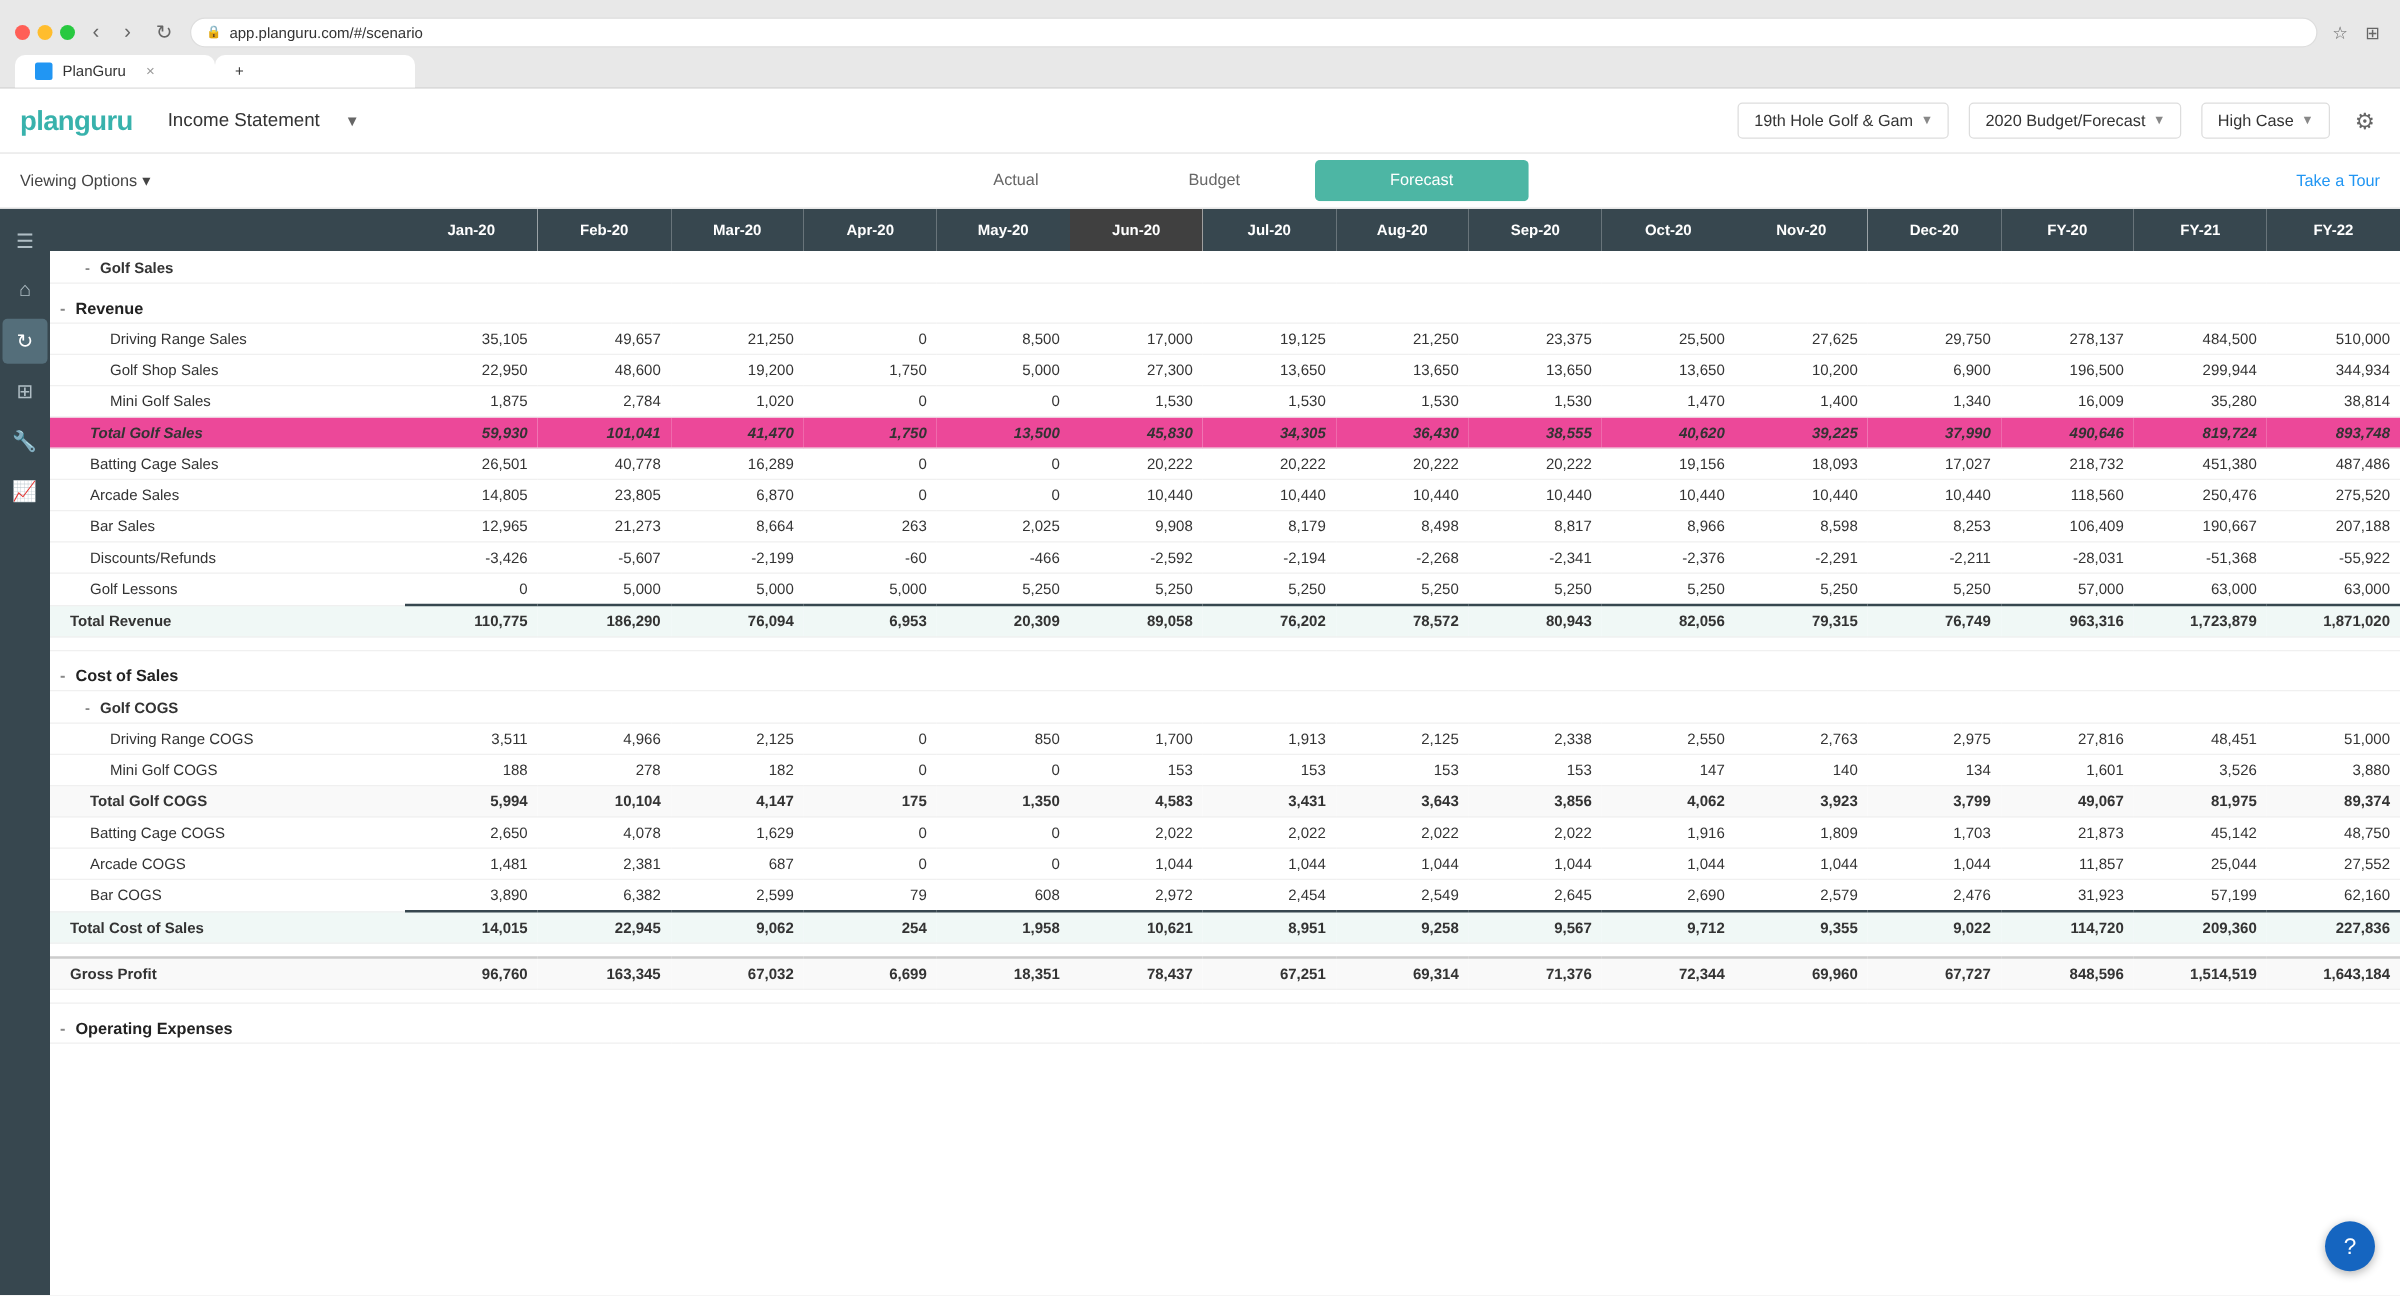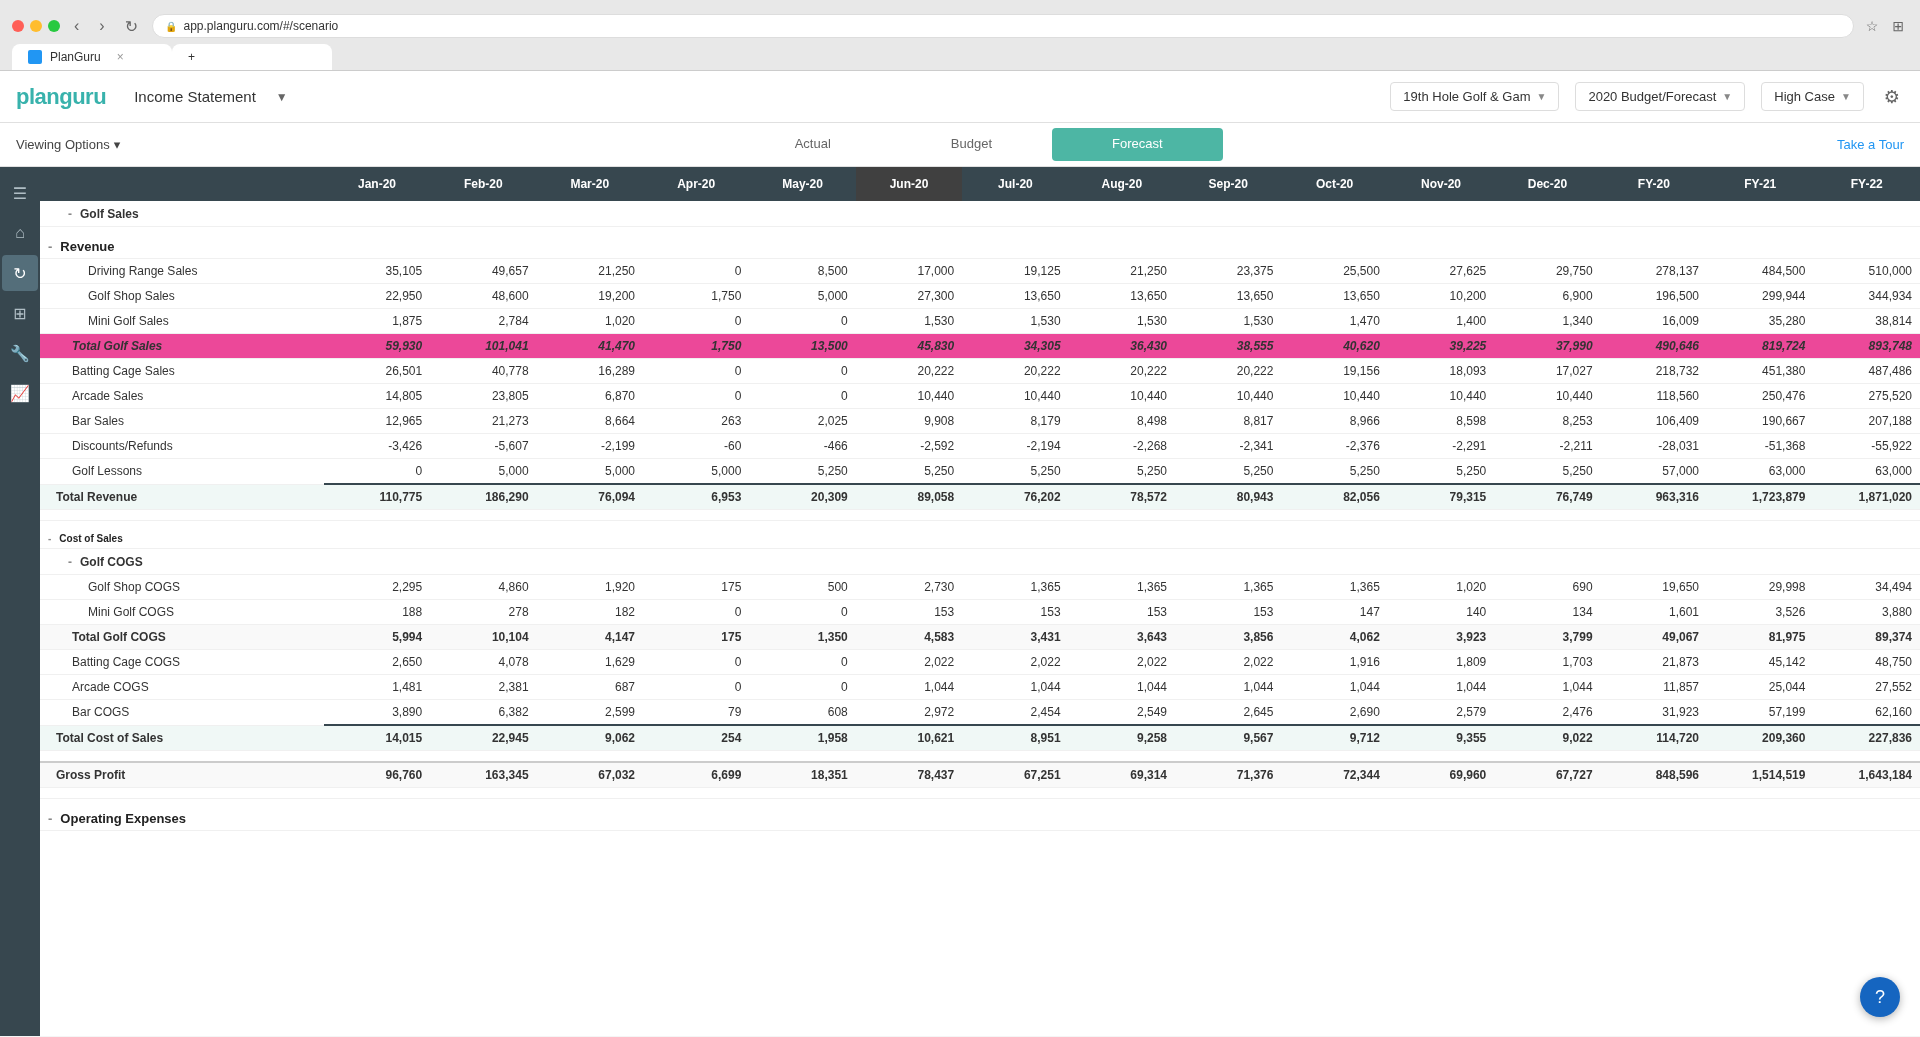--- a/index.html
+++ b/index.html
@@ -350,42 +350,42 @@
               <td class="num" style="font-weight: 700; border-top: 2px solid rgb(55, 71, 79);">79,315</td>
               <td class="num" style="font-weight: 700; border-top: 2px solid rgb(55, 71, 79);">76,749</td>
               <td class="num" style="font-weight: 700; border-top: 2px solid rgb(55, 71, 79);">963,316</td>
               <td class="num" style="font-weight: 700; border-top: 2px solid rgb(55, 71, 79);">1,723,879</td>
               <td class="num" style="font-weight: 700; border-top: 2px solid rgb(55, 71, 79);">1,871,020</td>
             </tr>
             <tr>
               <td colspan="16" style="height:8px;"></td>
             </tr>
             <tr style="background: white;">
-              <td colspan="16" style="font-weight: 700; font-size: 10px; padding-top: 12px; padding-bottom: 4px; color: rgb(34, 34, 34);"><span style="color: rgb(136, 136, 136); margin-right: 8px;">-</span><span>Cost of Sales</span></td>
+              <td colspan="16" style="font-weight: 700; font-size: 13px; padding-top: 12px; padding-bottom: 4px; color: rgb(34, 34, 34);"><span style="color: rgb(136, 136, 136); margin-right: 8px;">-</span><span>Cost of Sales</span></td>
             </tr>
             <tr>
               <td colspan="16" style="padding-left: 28px; font-weight: 600; padding-top: 6px;"><span style="color: rgb(136, 136, 136); margin-right: 8px;">-</span><span>Golf COGS</span></td>
             </tr>
             <tr>
-              <td class="label-deep">Golf Shop COGS</td>
-              <td class="num">2,295</td>
-              <td class="num">4,860</td>
-              <td class="num">1,920</td>
-              <td class="num">175</td>
-              <td class="num">500</td>
-              <td class="num">2,730</td>
-              <td class="num">1,365</td>
-              <td class="num">1,365</td>
-              <td class="num">1,365</td>
-              <td class="num">1,365</td>
-              <td class="num">1,020</td>
-              <td class="num">690</td>
-              <td class="num">19,650</td>
-              <td class="num">29,998</td>
-              <td class="num">34,494</td>
+              <td class="label-deep">Driving Range COGS</td>
+              <td class="num">3,511</td>
+              <td class="num">4,966</td>
+              <td class="num">2,125</td>
+              <td class="num">0</td>
+              <td class="num">850</td>
+              <td class="num">1,700</td>
+              <td class="num">1,913</td>
+              <td class="num">2,125</td>
+              <td class="num">2,338</td>
+              <td class="num">2,550</td>
+              <td class="num">2,763</td>
+              <td class="num">2,975</td>
+              <td class="num">27,816</td>
+              <td class="num">48,451</td>
+              <td class="num">51,000</td>
             </tr>
             <tr>
               <td class="label-deep">Mini Golf COGS</td>
               <td class="num">188</td>
               <td class="num">278</td>
               <td class="num">182</td>
               <td class="num">0</td>
               <td class="num">0</td>
               <td class="num">153</td>
               <td class="num">153</td>

